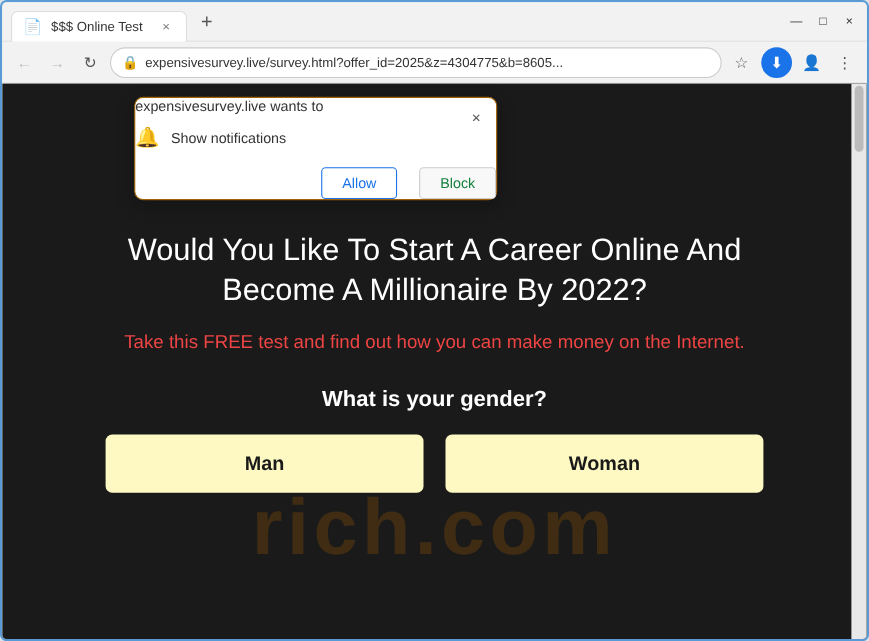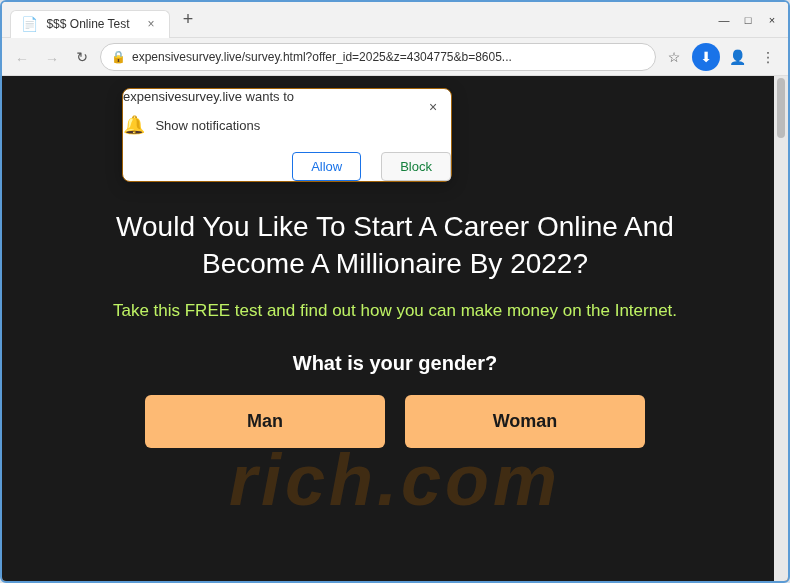--- a/index.html
+++ b/index.html
@@ -135,21 +135,20 @@
     }
 
     
     .watermark {
       position: absolute;
       bottom: 60px;
       left: 50%;
       transform: translateX(-50%);
       font-size: 72px;
       font-weight: bold;
-      font-style: italic;
       color: rgba(180, 100, 0, 0.25);
       white-space: nowrap;
       letter-spacing: 4px;
       user-select: none;
     }
 
     .page-inner {
       text-align: center;
       color: white;
       padding: 20px;
@@ -159,42 +158,42 @@
     }
     .headline {
       font-size: 28px;
       font-weight: normal;
       line-height: 1.3;
       margin-bottom: 16px;
       color: #fff;
     }
     .subtext {
       font-size: 17px;
-      color: #bef264;
+      color: #ef4444;
       margin-bottom: 28px;
       line-height: 1.5;
     }
     .gender-question {
       font-size: 20px;
       font-weight: bold;
       color: #fff;
       margin-bottom: 20px;
     }
     .gender-buttons {
       display: flex;
       gap: 20px;
       justify-content: center;
     }
     .gender-btn {
-      background: #fdba74;
+      background: #fef9c3;
       color: #1a1a1a;
       border: none;
       border-radius: 6px;
       padding: 16px 0;
-      width: 240px;
+      width: 289px;
       font-size: 18px;
       font-weight: bold;
       cursor: pointer;
       transition: background 0.2s;
     }
 
     
     .scrollbar {
       position: absolute;
       right: 0; top: 0; bottom: 0;

